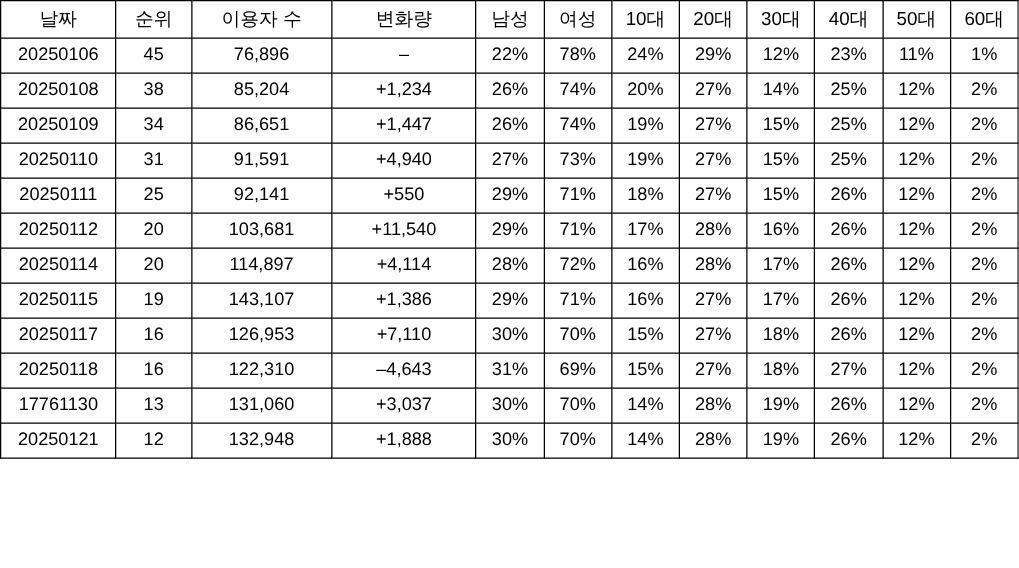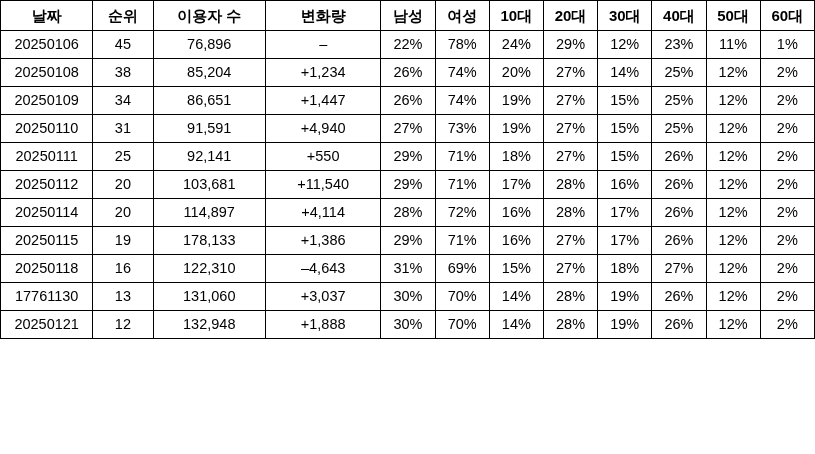--- a/index.html
+++ b/index.html
@@ -24,21 +24,21 @@
     text-align: center;
     font-size: 14.5px;
     color: #000000;
     padding: 0;
     height: 27px;
     line-height: 27px;
     white-space: nowrap;
     overflow: hidden;
   }
   #stats-table thead th {
-    font-weight: bold;
+    font-weight: normal;
     font-size: 15px;
     height: 29px;
     line-height: 29px;
   }
   
   col.c-date   { width: 92px; }
   col.c-rank   { width: 60px; }
   col.c-users  { width: 112px; }
   col.c-change { width: 115px; }
   col.c-male   { width: 54px; }
@@ -179,27 +179,41 @@
         <td>16%</td>
         <td>28%</td>
         <td>17%</td>
         <td>26%</td>
         <td>12%</td>
         <td>2%</td>
       </tr>
       <tr>
         <td class="date">20250115</td>
         <td>19</td>
-        <td>178,133</td>
+        <td>143,107</td>
         <td class="change red">+1,386</td>
         <td>29%</td>
         <td>71%</td>
         <td>16%</td>
         <td>27%</td>
         <td>17%</td>
+        <td>26%</td>
+        <td>12%</td>
+        <td>2%</td>
+      </tr>
+      <tr>
+        <td class="date">20250117</td>
+        <td>16</td>
+        <td>126,953</td>
+        <td class="change red">+7,110</td>
+        <td>30%</td>
+        <td>70%</td>
+        <td>15%</td>
+        <td>27%</td>
+        <td>18%</td>
         <td>26%</td>
         <td>12%</td>
         <td>2%</td>
       </tr>
       <tr>
         <td class="date blue">20250118</td>
         <td>16</td>
         <td>122,310</td>
         <td class="change blue">–4,643</td>
         <td>31%</td>

